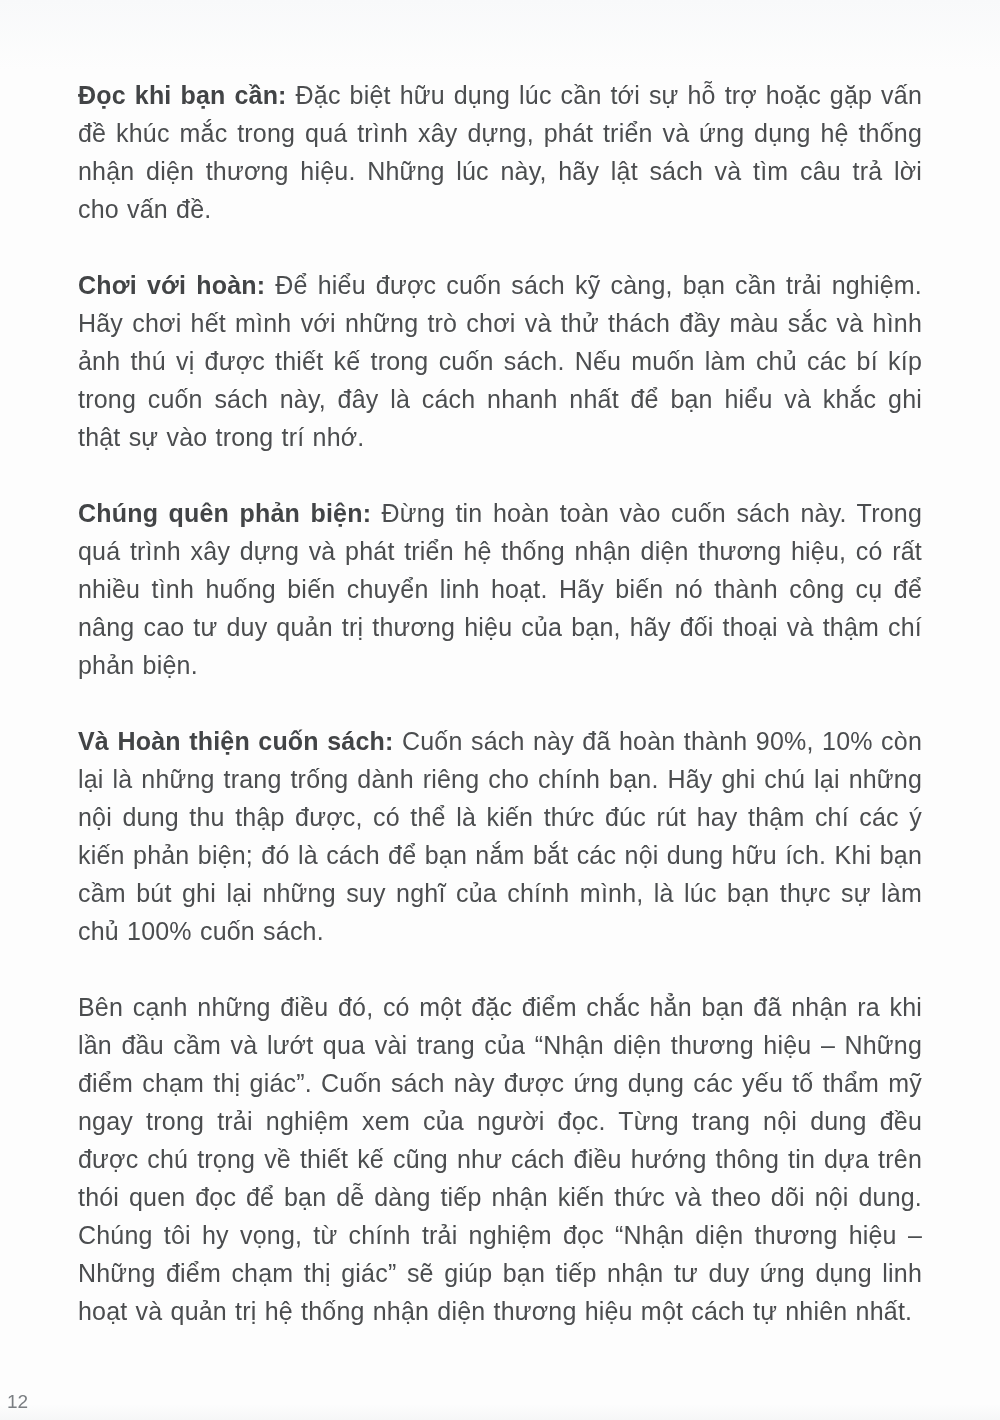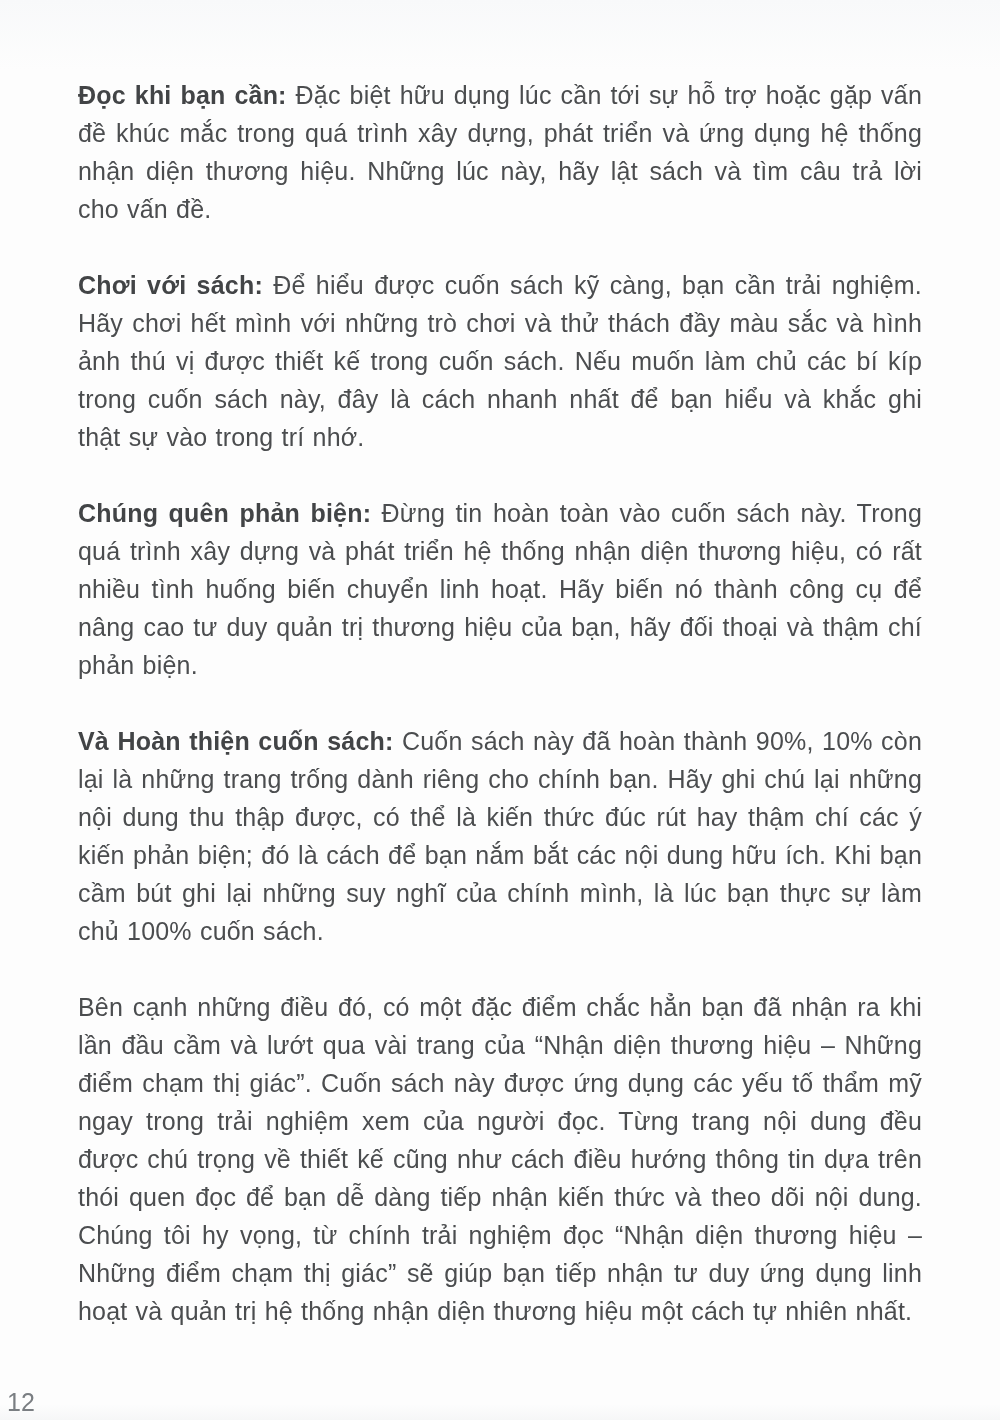--- a/index.html
+++ b/index.html
@@ -63,37 +63,37 @@
     font-weight: 700;
     color: #424446;
   }
   .content p strong:empty {
     display: none;
   }
   .page-number {
     position: absolute;
     left: 7px;
     top: 1390px;
-    font-size: 25px;
+    font-size: 19px;
     line-height: 24px;
     color: #7a7e82;
   }
 </style>
 </head>
 <body>
 
 <div class="page">
   <div class="content">
 
     <p>
       <strong>Đọc khi bạn cần:</strong><span> Đặc biệt hữu dụng lúc cần tới sự hỗ trợ hoặc gặp vấn đề khúc mắc trong quá trình xây dựng, phát triển và ứng dụng hệ thống nhận diện thương hiệu. Những lúc này, hãy lật sách và tìm câu trả lời cho vấn đề.</span>
     </p>
 
     <p>
-      <strong>Chơi với sách:</strong><span> Để hiểu được cuốn sách kỹ càng, bạn cần trải nghiệm. Hãy chơi hết mình với những trò chơi và thử thách đầy màu sắc và hình ảnh thú vị được thiết kế trong cuốn sách. Nếu muốn làm chủ các bí kíp trong cuốn sách này, đây là cách nhanh nhất để bạn hiểu và khắc ghi thật sự vào trong trí nhớ.</span>
+      <strong>Chơi với hoàn:</strong><span> Để hiểu được cuốn sách kỹ càng, bạn cần trải nghiệm. Hãy chơi hết mình với những trò chơi và thử thách đầy màu sắc và hình ảnh thú vị được thiết kế trong cuốn sách. Nếu muốn làm chủ các bí kíp trong cuốn sách này, đây là cách nhanh nhất để bạn hiểu và khắc ghi thật sự vào trong trí nhớ.</span>
     </p>
 
     <p>
       <strong>Chúng quên phản biện:</strong><span> Đừng tin hoàn toàn vào cuốn sách này. Trong quá trình xây dựng và phát triển hệ thống nhận diện thương hiệu, có rất nhiều tình huống biến chuyển linh hoạt. Hãy biến nó thành công cụ để nâng cao tư duy quản trị thương hiệu của bạn, hãy đối thoại và thậm chí phản biện.</span>
     </p>
 
     <p>
       <strong>Và Hoàn thiện cuốn sách:</strong><span> Cuốn sách này đã hoàn thành 90%, 10% còn lại là những trang trống dành riêng cho chính bạn. Hãy ghi chú lại những nội dung thu thập được, có thể là kiến thức đúc rút hay thậm chí các ý kiến phản biện; đó là cách để bạn nắm bắt các nội dung hữu ích. Khi bạn cầm bút ghi lại những suy nghĩ của chính mình, là lúc bạn thực sự làm chủ 100% cuốn sách.</span>
     </p>
 

